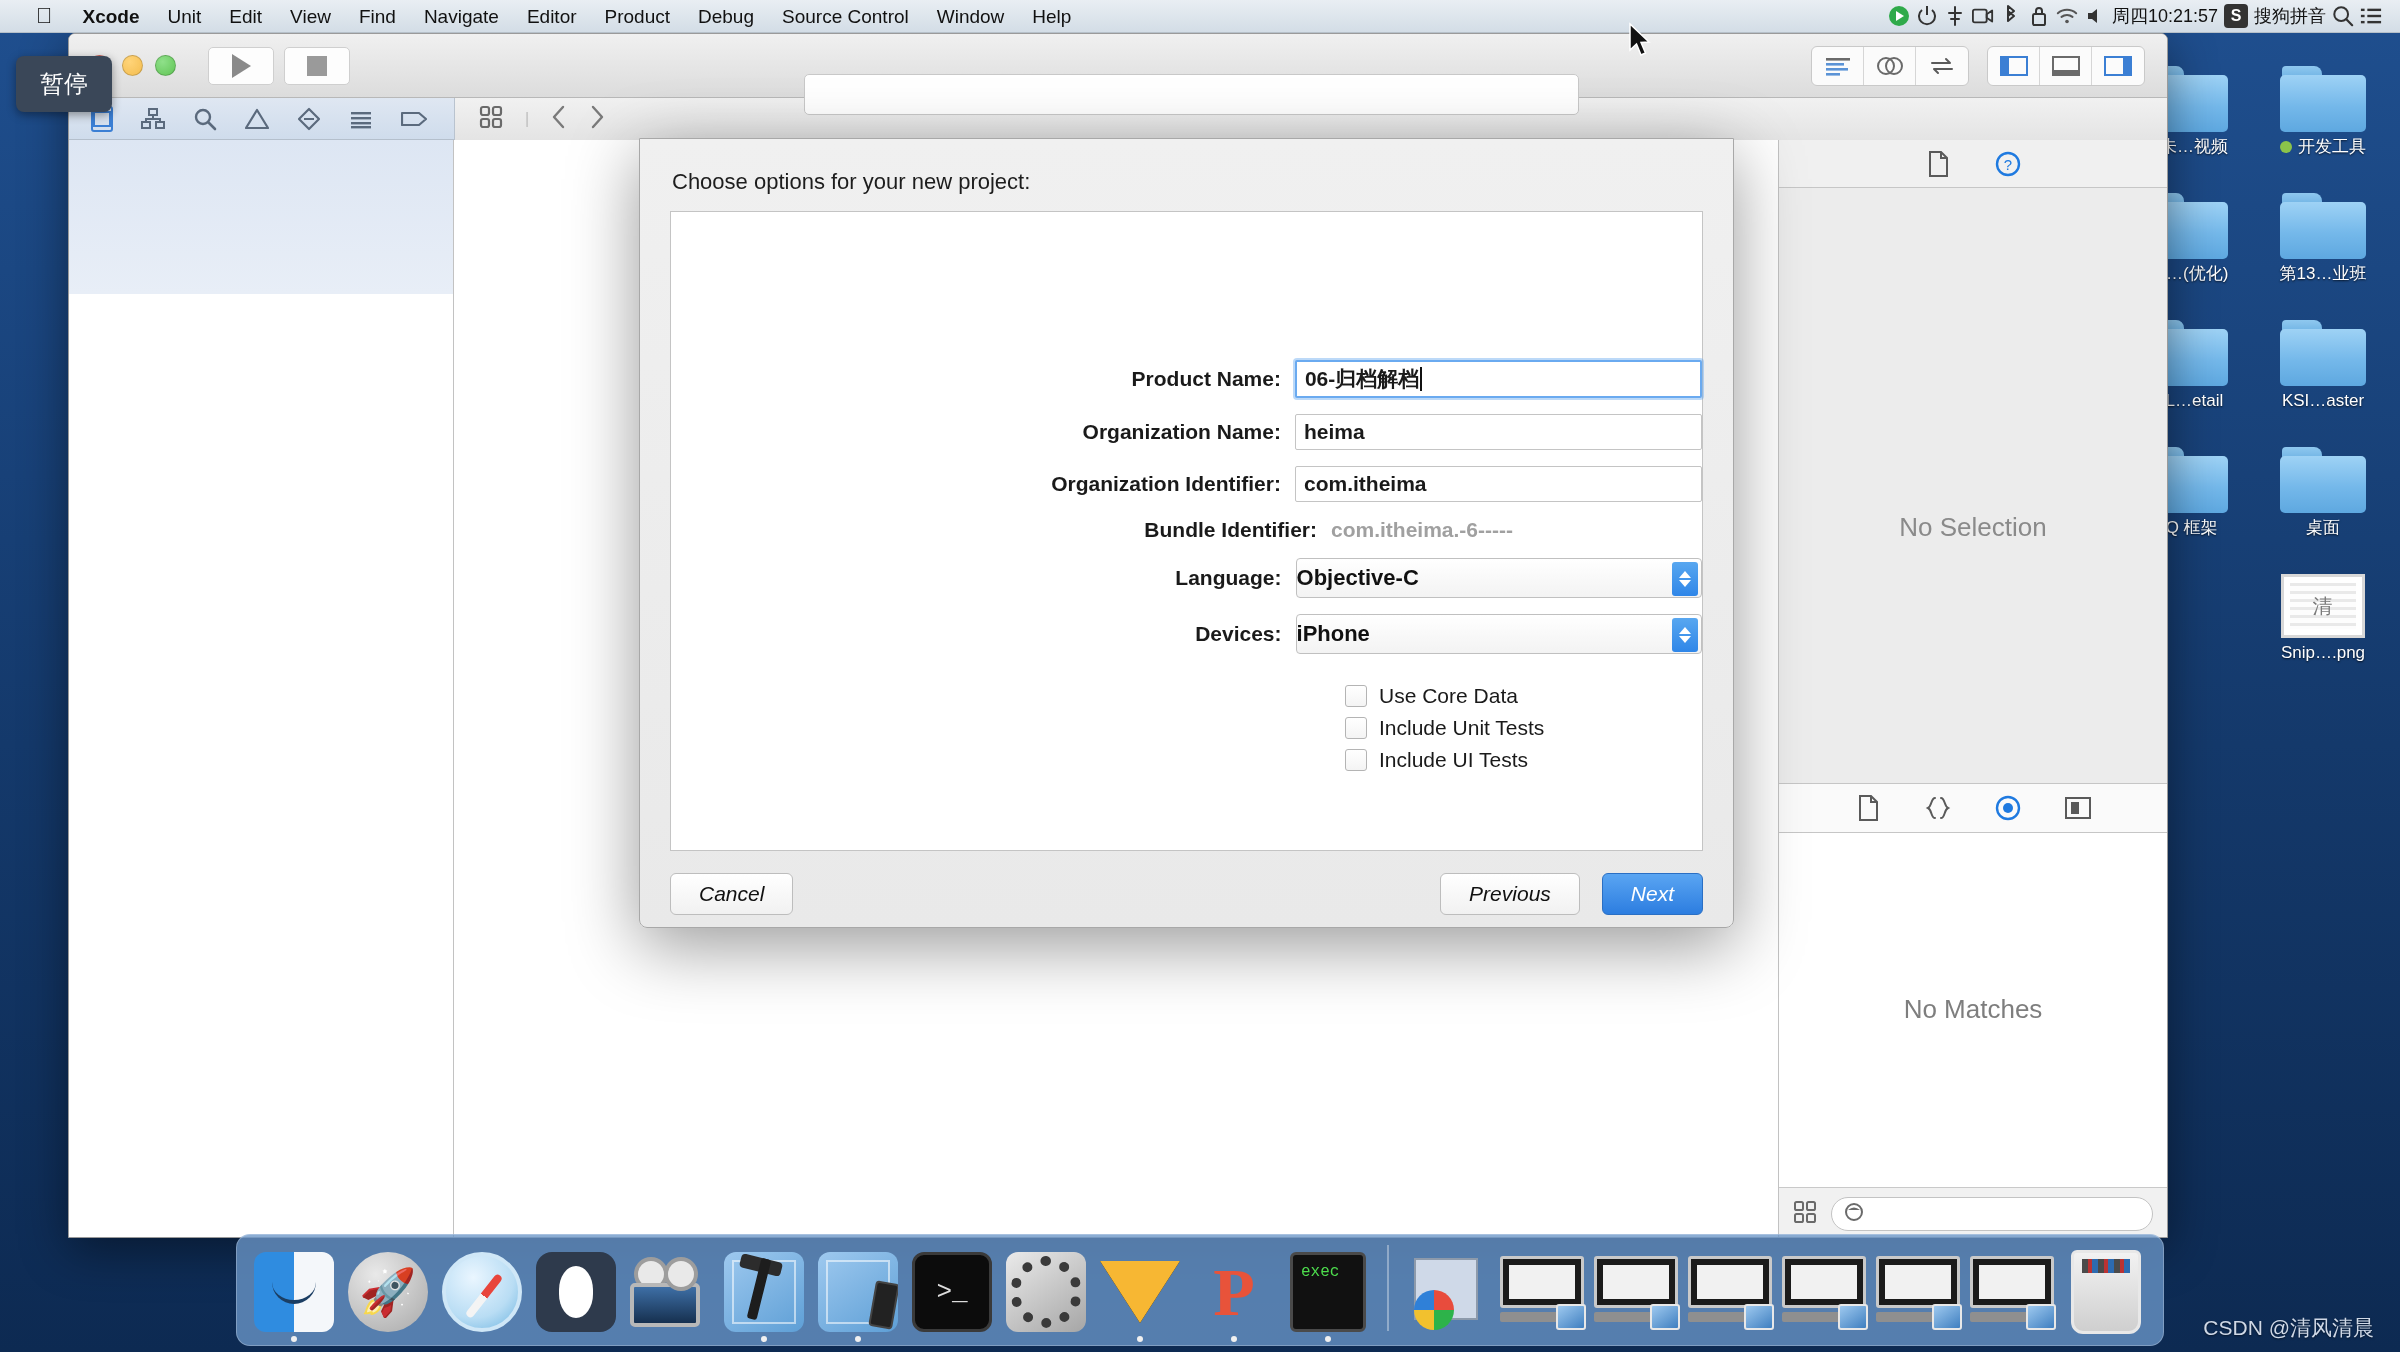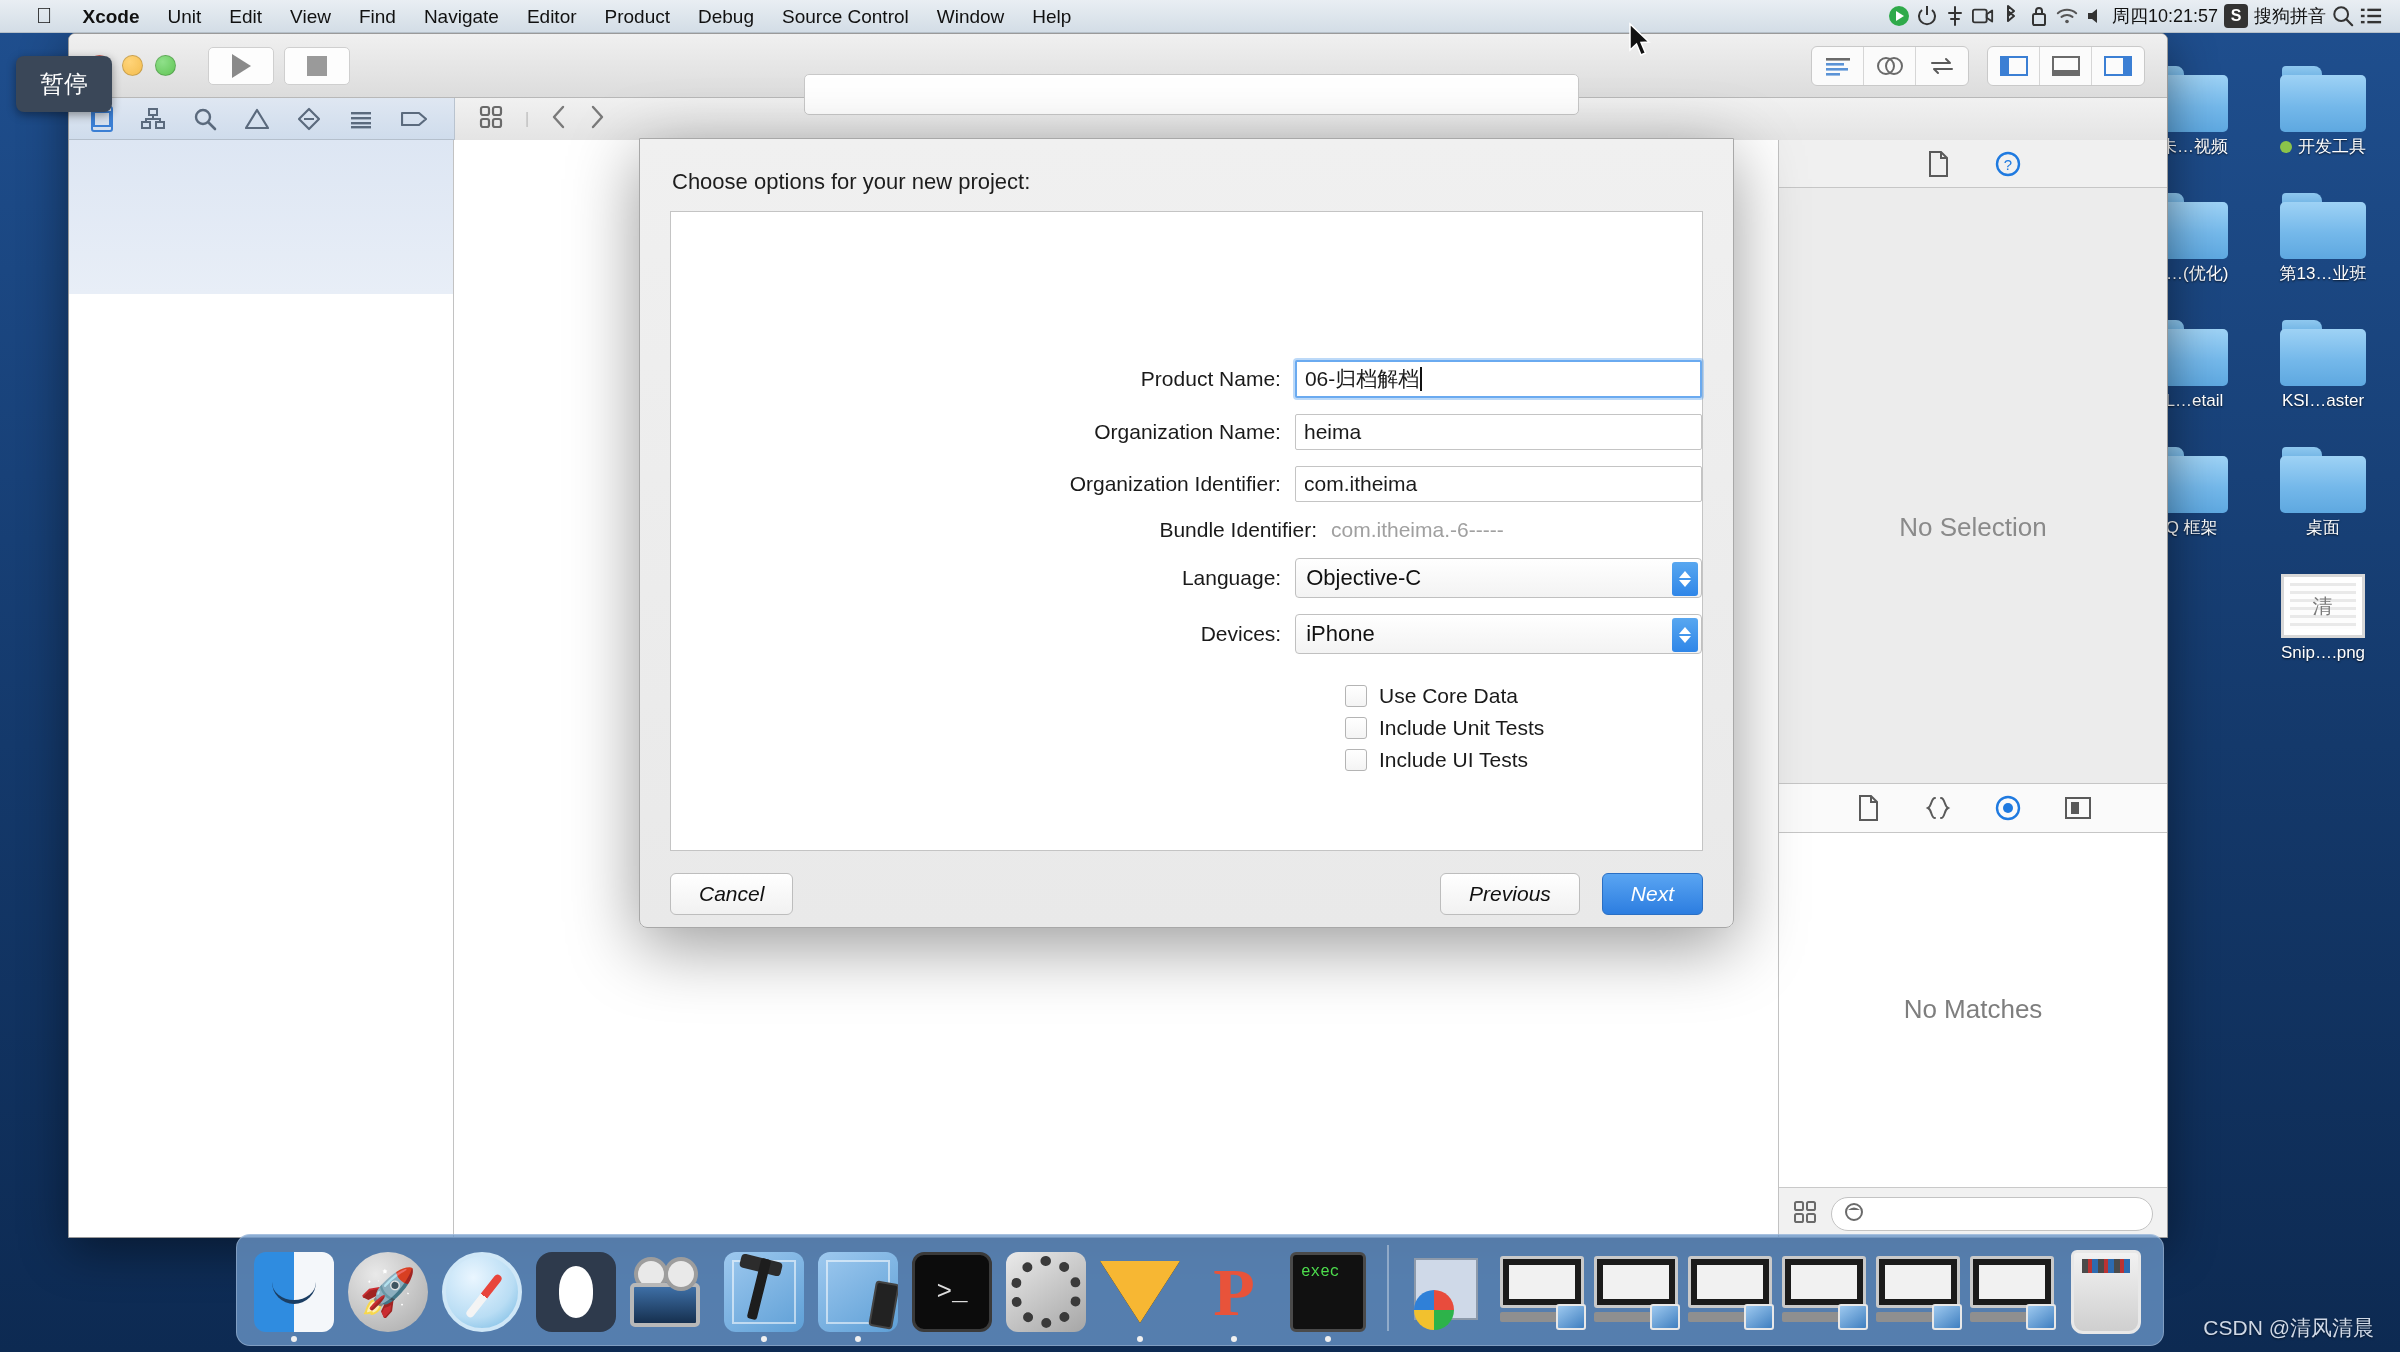--- a/index.html
+++ b/index.html
@@ -155,34 +155,34 @@
     border:1px solid #a8a8a8; border-radius:0 0 8px 8px;
     box-shadow: 0 18px 70px rgba(0,0,0,.40);
     z-index: 40; padding: 24px 30px 0 30px;
   }
   #sheet-title { font-size:22px; color:#1d1d1d; margin: 6px 0 16px 2px; }
   #sheet-panel {
     height: 640px; background:#fff; border:1px solid #c4c4c4;
     position:relative;
   }
   .form-rows { position:absolute; left:0; top:148px; width:100%; }
-  .frow { display:flex; align-items:center; margin-bottom:16px; }
+  .frow { display:flex; align-items:center; margin-bottom:16px;font-weight:bold; }
   .flabel { width:660px; text-align:right; padding-right:14px; font-size:21px; color:#1a1a1a; }
   .finput {
     width:430px; height:36px; border:1px solid #c4c4c4; background:#fff;
     font-size:21px; color:#1a1a1a; padding:0 8px; display:flex; align-items:center;
     border-radius:2px;
   }
   .finput.focus { border:2px solid #6aaaf0; box-shadow:0 0 0 2px rgba(106,170,240,.45); height:38px; }
   .caret { display:inline-block; width:2px; height:24px; background:#111; margin-left:1px; }
   .fstatic { font-size:21px; color:#a0a0a0; }
   .fselect {
     width:430px; height:40px; border:1px solid #c0c0c0; border-radius:4px;
     background: linear-gradient(180deg,#fff,#f3f3f3);
-    display:flex; align-items:center; font-size:22px; color:#111; padding-left:10px;
+    display:flex; align-items:center; font-size:22px; color:#111; 
     position:relative;
   }
   .stepper {
     position:absolute; right:3px; top:3px; width:26px; height:34px;
     background: linear-gradient(180deg,#58a7f0,#2f86e8); border-radius:3px;
     display:flex; flex-direction:column; align-items:center; justify-content:center; gap:2px;
   }
   .stepper i { display:block; width:0;height:0; }
   .st-up { border-left:6px solid transparent; border-right:6px solid transparent; border-bottom:7px solid #fff; }
   .st-dn { border-left:6px solid transparent; border-right:6px solid transparent; border-top:7px solid #fff; }

